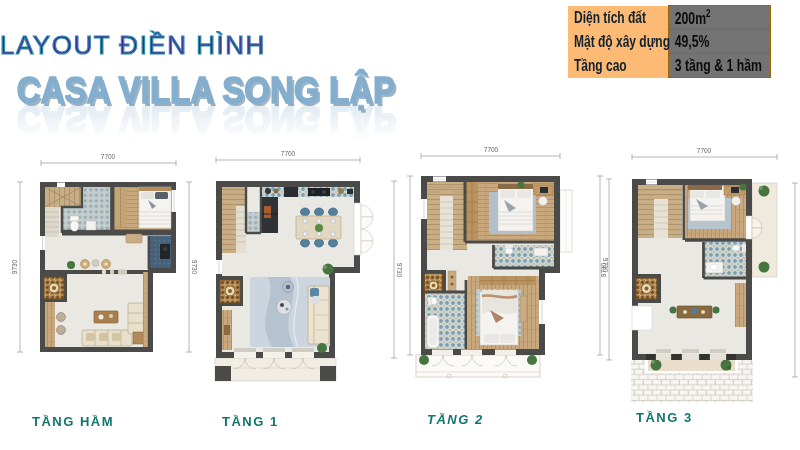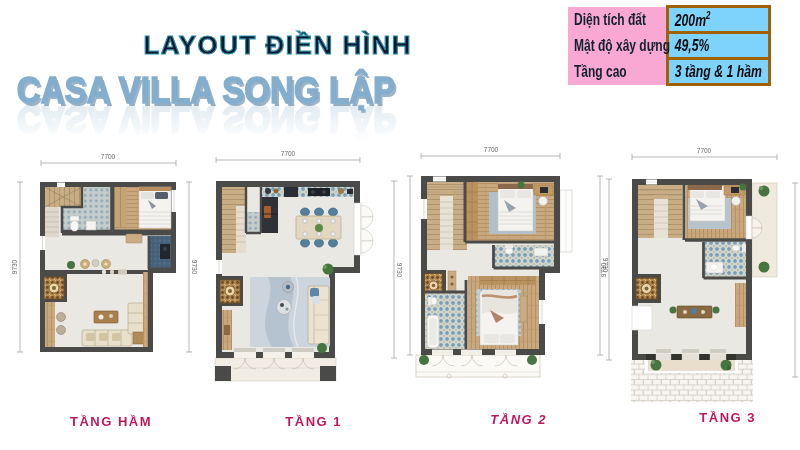--- a/index.html
+++ b/index.html
@@ -1,28 +1,28 @@
 <!DOCTYPE html>
 <html><head>
 <meta charset="utf-8">
 <style>
   html,body{margin:0;padding:0;}
   body{width:800px;height:450px;background:#ffffff;font-family:"Liberation Sans",sans-serif;overflow:hidden;position:relative;}
   .abs{position:absolute;}
-  .ttl1{left:0;top:30px;width:412px;text-align:right;font-size:26px;font-weight:bold;color:#0f172a;letter-spacing:1.5px;-webkit-text-stroke:1.2px #2b8da8;white-space:nowrap;}
+  .ttl1{left:0;top:30px;width:412px;text-align:left;font-size:26px;font-weight:normal;color:#4c1d95;letter-spacing:1.5px;-webkit-text-stroke:1.2px #2b8da8;white-space:nowrap;}
   .ttl2{left:0;top:70px;width:412px;text-align:center;font-size:36px;font-weight:bold;color:#84aecd;letter-spacing:0px;-webkit-text-stroke:1.5px #84aecd;text-shadow:2.5px 2.5px 0px rgba(95,130,160,.6);white-space:nowrap;transform:scaleX(0.92);transform-origin:206px 50%;}
   .titlewrap{left:0;top:0;width:412px;height:106px;-webkit-box-reflect:below -2px linear-gradient(transparent 65%, rgba(0,0,0,.26));}
   table.info{border-collapse:collapse;left:568px;top:5px;position:absolute;table-layout:fixed;width:203px;}
   table.info td{height:23px;padding:0;vertical-align:middle;}
-  td.k{background:#f9a8d4;width:92px;border:0;}
-  td.v{background:#7dd3fc;width:93px;border:3px solid #a16207;font-style:italic;}
+  td.k{background:#fdba74;width:92px;border:0;}
+  td.v{background:#737373;width:93px;border:1px solid #a16207;}
   .ct{display:inline-block;transform:scaleX(0.75);transform-origin:0 50%;white-space:nowrap;font-weight:bold;font-size:16px;color:#10202e;padding-left:8px;}
   .cv{display:inline-block;transform:scaleX(0.72);transform-origin:0 50%;white-space:nowrap;font-weight:bold;font-size:17px;color:#0b0b0b;padding-left:8px;}
   .cv sup{font-size:11px;}
-  .flab{position:absolute;font-size:13px;font-weight:bold;color:#be185d;letter-spacing:1.5px;text-align:right;width:120px;}
+  .flab{position:absolute;font-size:13px;font-weight:bold;color:#0f766e;letter-spacing:1.5px;text-align:left;width:120px;}
 </style>
 </head>
 <body>
 
 <div class="abs titlewrap">
 
   <div class="abs ttl1">LAYOUT ĐIỀN HÌNH</div>
 
   <div class="abs ttl2">CASA VILLA SONG LẬP</div>
 </div>

